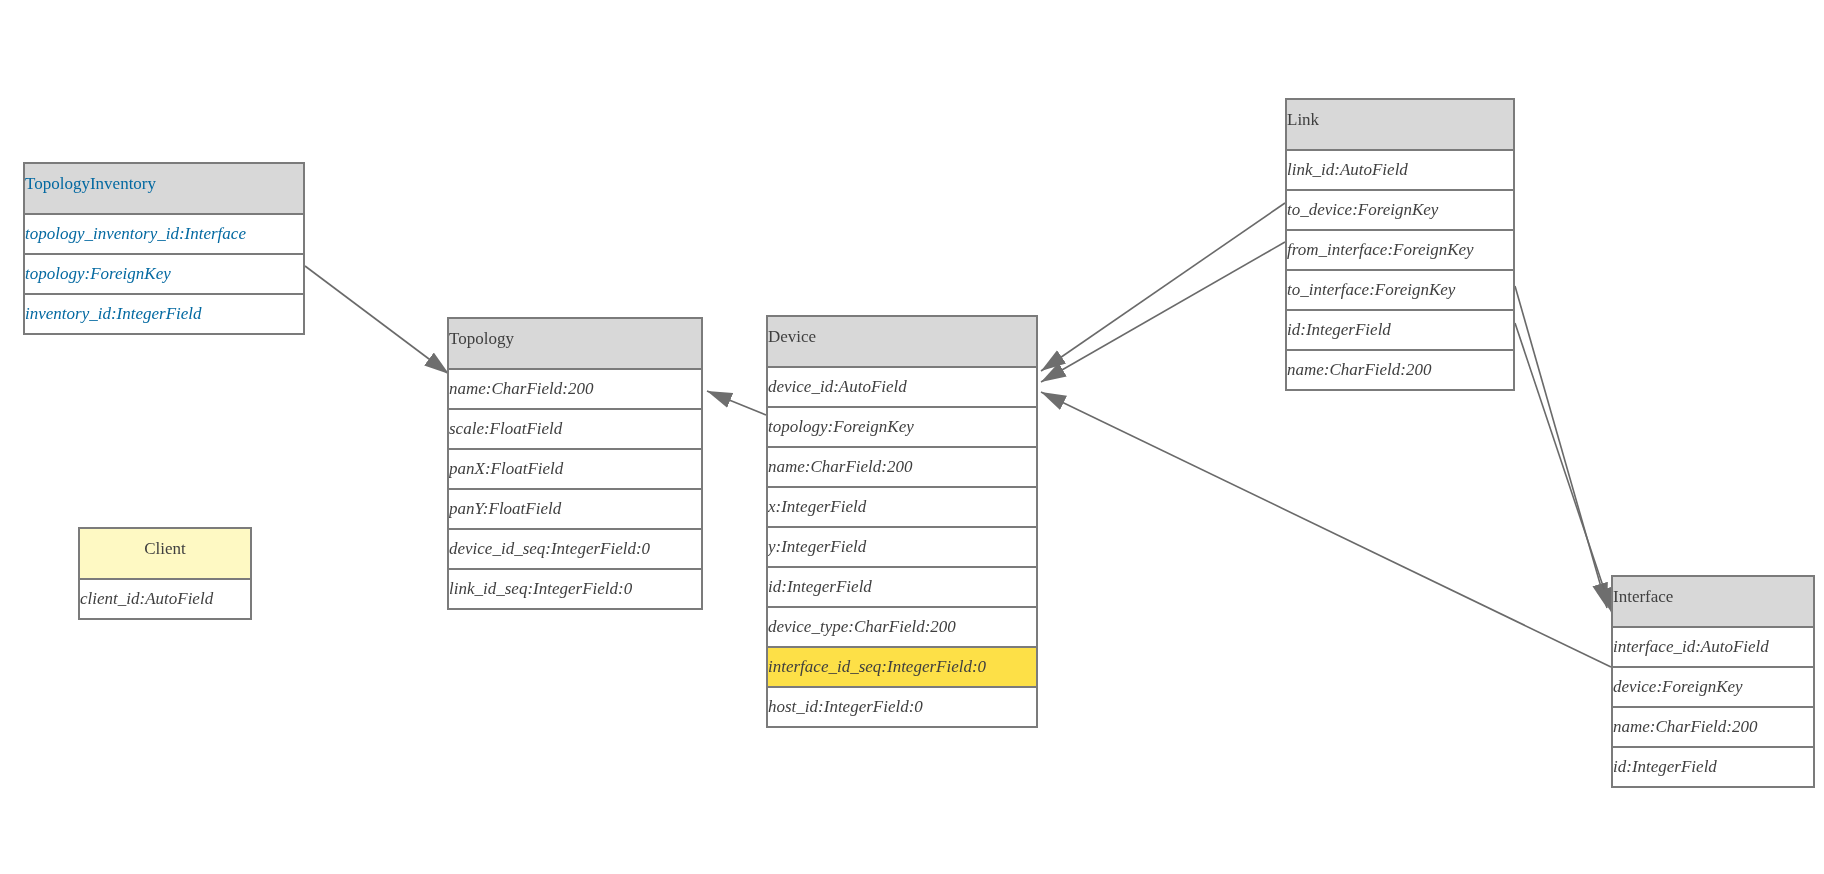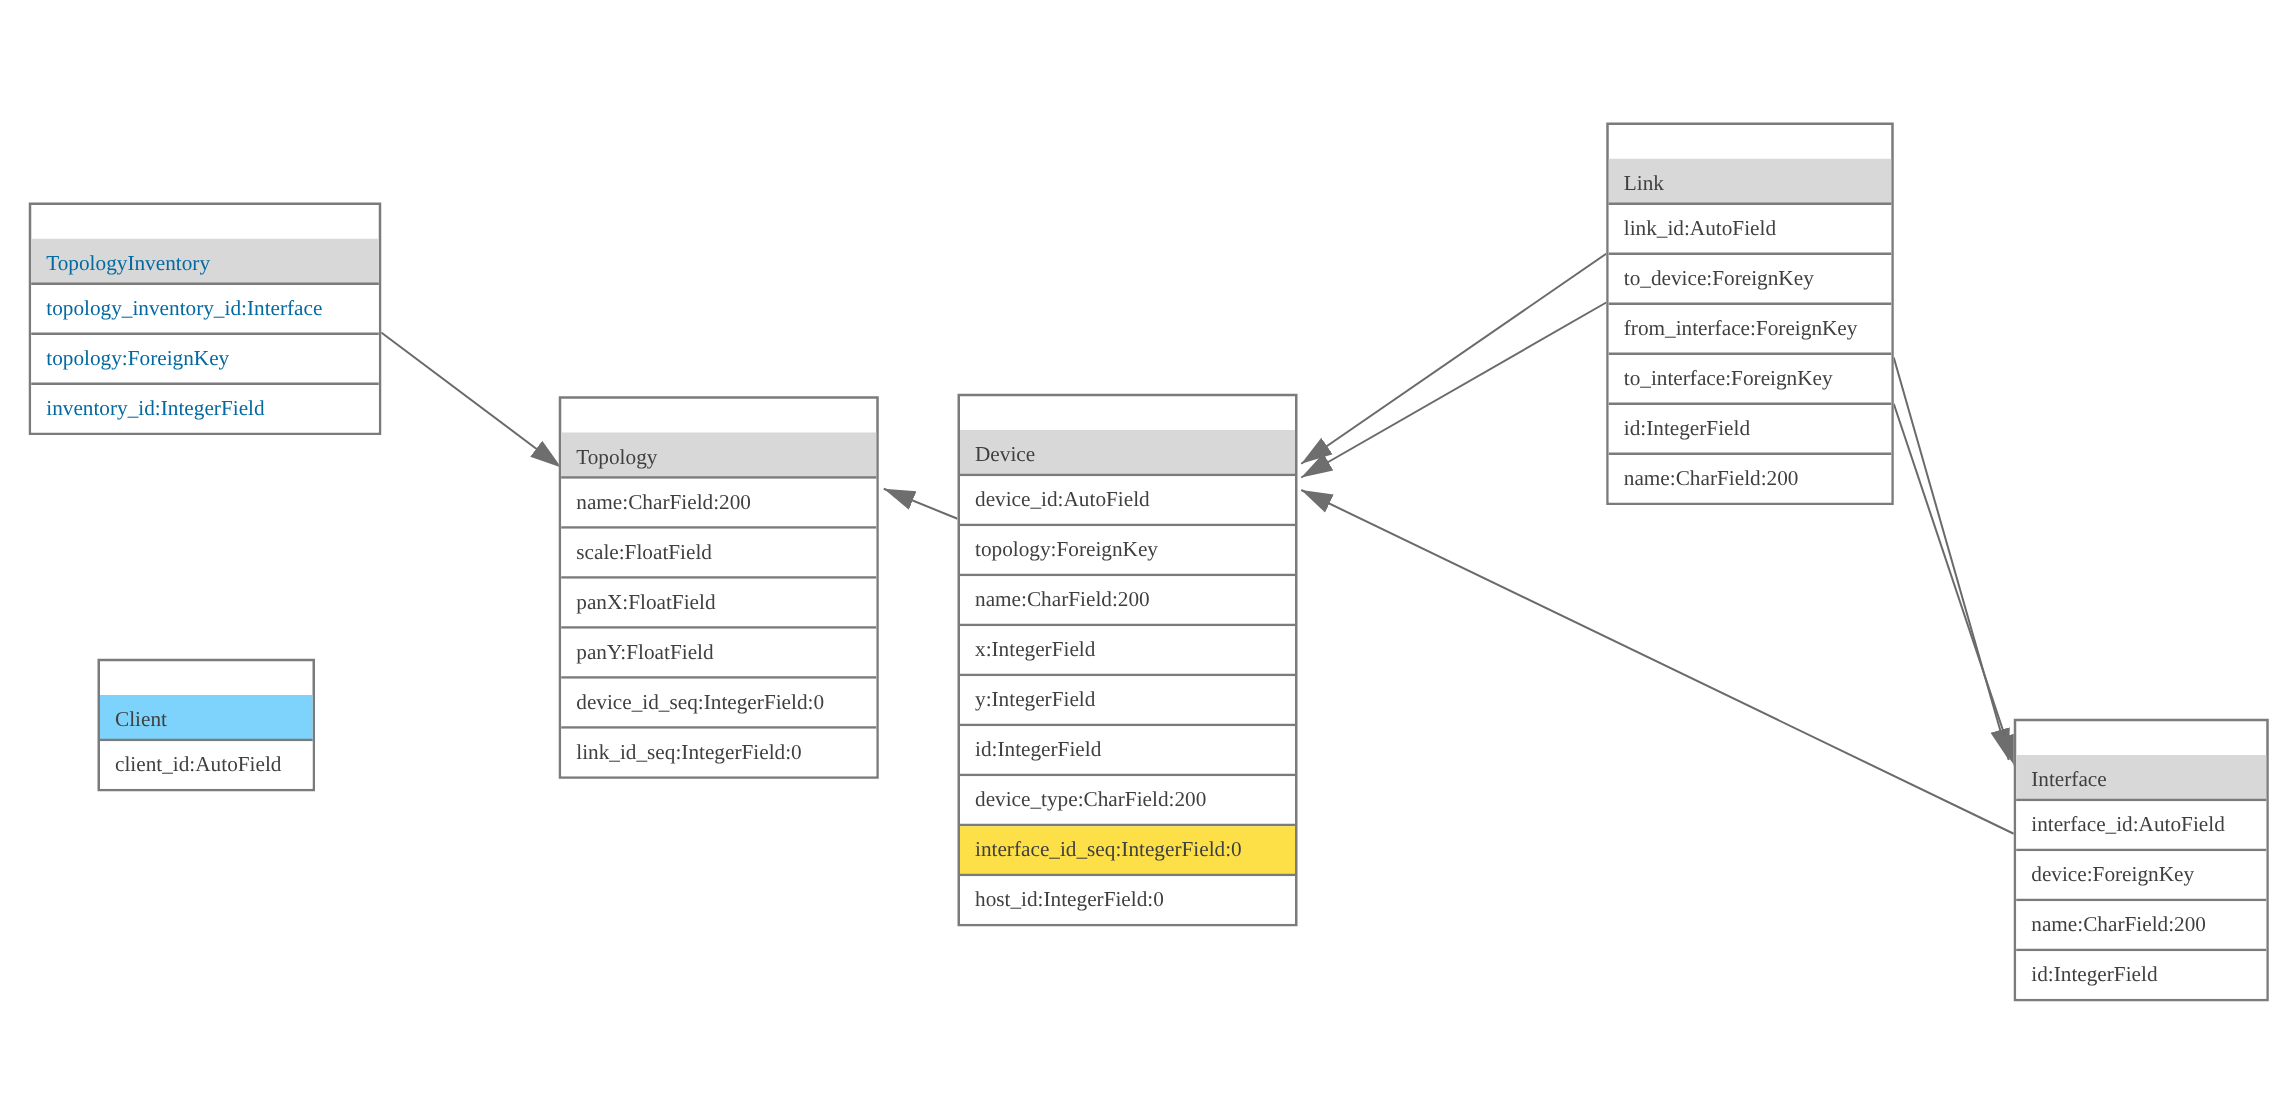--- a/index.html
+++ b/index.html
@@ -26,38 +26,36 @@
     position: absolute;
     z-index: 2;
     box-sizing: border-box;
     background: #ffffff;
     border: 2px solid #7b7b7b;
     color: #3f3f3f;
     font-size: 17px;
   }
   .entity-header {
     box-sizing: border-box;
-    height: 37px;
+    height: 51px;
     line-height: 39px;
-    padding-left: 12px;
     background: #d8d8d8;
     border-bottom: 2px solid #7b7b7b;
     white-space: nowrap;
     overflow: hidden;
-    margin-top: 27px;
   }
   .entity-row {
     box-sizing: border-box;
     height: 40px;
     line-height: 38px;
-    padding-left: 12px;
     border-bottom: 2px solid #7b7b7b;
     background: #ffffff;
     white-space: nowrap;
     overflow: hidden;
+    font-style: italic;
   }
   .entity-row:last-child {
     border-bottom: none;
     height: 38px;
   }
 </style>
 </head>
 <body>
 
 <div id="canvas">
@@ -87,21 +85,21 @@
       <div class="entity" style="left: 447px; top: 317px; width: 256px; border-color: rgb(123, 123, 123); color: rgb(63, 63, 63);">
         <div class="entity-header" style="background: rgb(216, 216, 216); border-color: rgb(123, 123, 123);">Topology</div>
         <div class="entity-row" style="background: rgb(255, 255, 255); border-color: rgb(123, 123, 123);">name:CharField:200</div>
         <div class="entity-row" style="background: rgb(255, 255, 255); border-color: rgb(123, 123, 123);">scale:FloatField</div>
         <div class="entity-row" style="background: rgb(255, 255, 255); border-color: rgb(123, 123, 123);">panX:FloatField</div>
         <div class="entity-row" style="background: rgb(255, 255, 255); border-color: rgb(123, 123, 123);">panY:FloatField</div>
         <div class="entity-row" style="background: rgb(255, 255, 255); border-color: rgb(123, 123, 123);">device_id_seq:IntegerField:0</div>
         <div class="entity-row" style="background: rgb(255, 255, 255); border-color: rgb(123, 123, 123);">link_id_seq:IntegerField:0</div>
       </div>
       <div class="entity" style="left: 78px; top: 527px; width: 174px; border-color: rgb(123, 123, 123); color: rgb(63, 63, 63);">
-        <div class="entity-header" style="background: #7dd3fc; border-color: rgb(123, 123, 123);">Client</div>
+        <div class="entity-header" style="background: #fef9c3; border-color: rgb(123, 123, 123); text-align: center;">Client</div>
         <div class="entity-row" style="background: rgb(255, 255, 255); border-color: rgb(123, 123, 123);">client_id:AutoField</div>
       </div>
       <div class="entity" style="left: 766px; top: 315px; width: 272px; border-color: rgb(123, 123, 123); color: rgb(63, 63, 63);">
         <div class="entity-header" style="background: rgb(216, 216, 216); border-color: rgb(123, 123, 123);">Device</div>
         <div class="entity-row" style="background: rgb(255, 255, 255); border-color: rgb(123, 123, 123);">device_id:AutoField</div>
         <div class="entity-row" style="background: rgb(255, 255, 255); border-color: rgb(123, 123, 123);">topology:ForeignKey</div>
         <div class="entity-row" style="background: rgb(255, 255, 255); border-color: rgb(123, 123, 123);">name:CharField:200</div>
         <div class="entity-row" style="background: rgb(255, 255, 255); border-color: rgb(123, 123, 123);">x:IntegerField</div>
         <div class="entity-row" style="background: rgb(255, 255, 255); border-color: rgb(123, 123, 123);">y:IntegerField</div>
         <div class="entity-row" style="background: rgb(255, 255, 255); border-color: rgb(123, 123, 123);">id:IntegerField</div>

